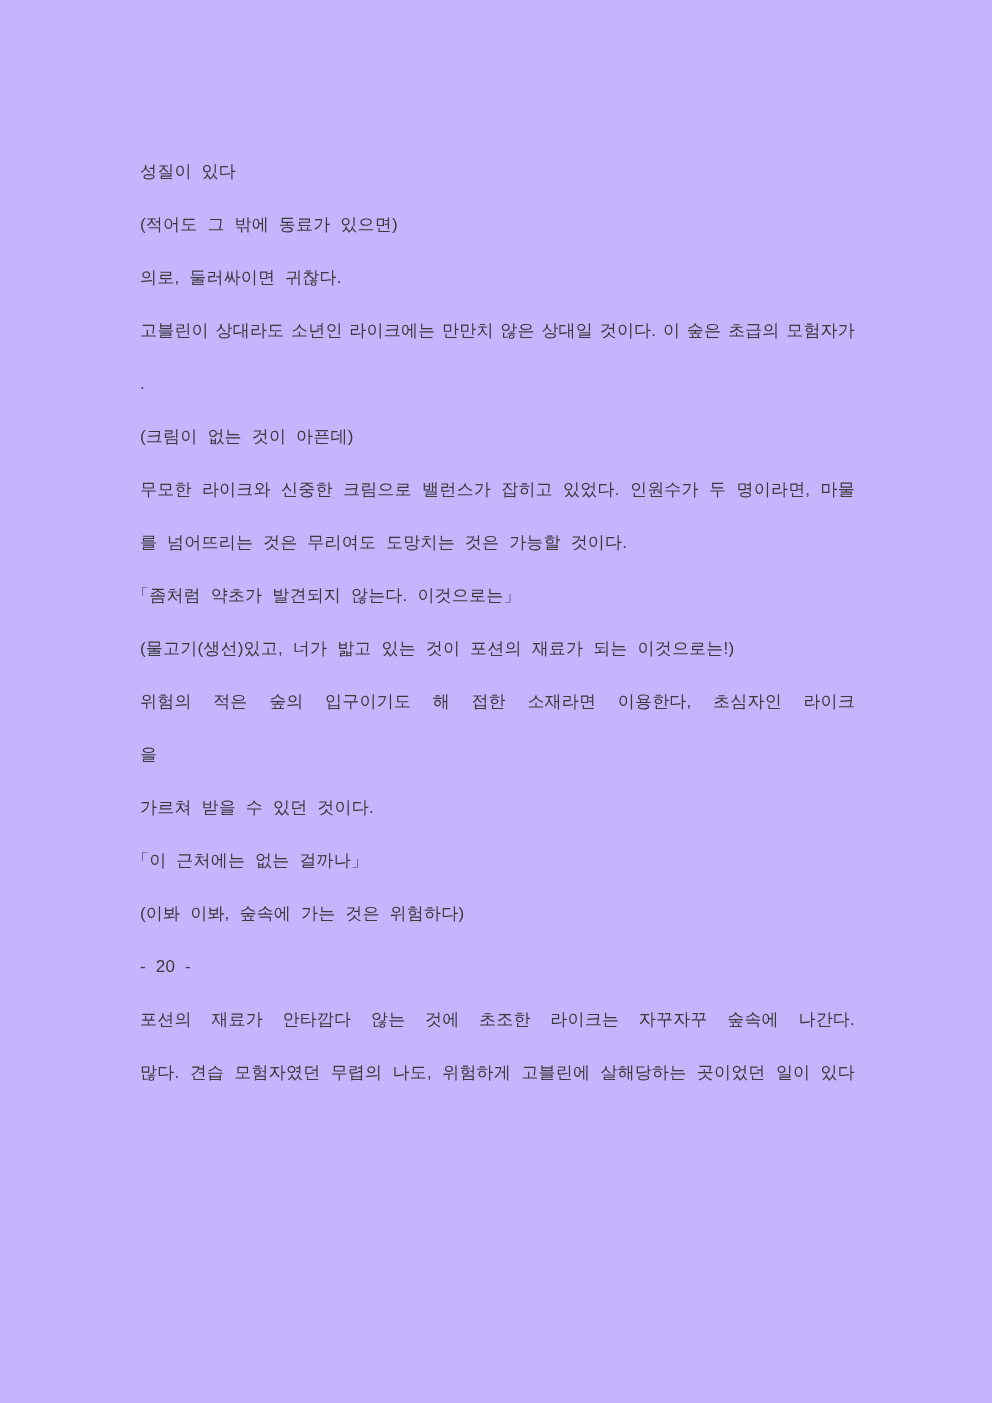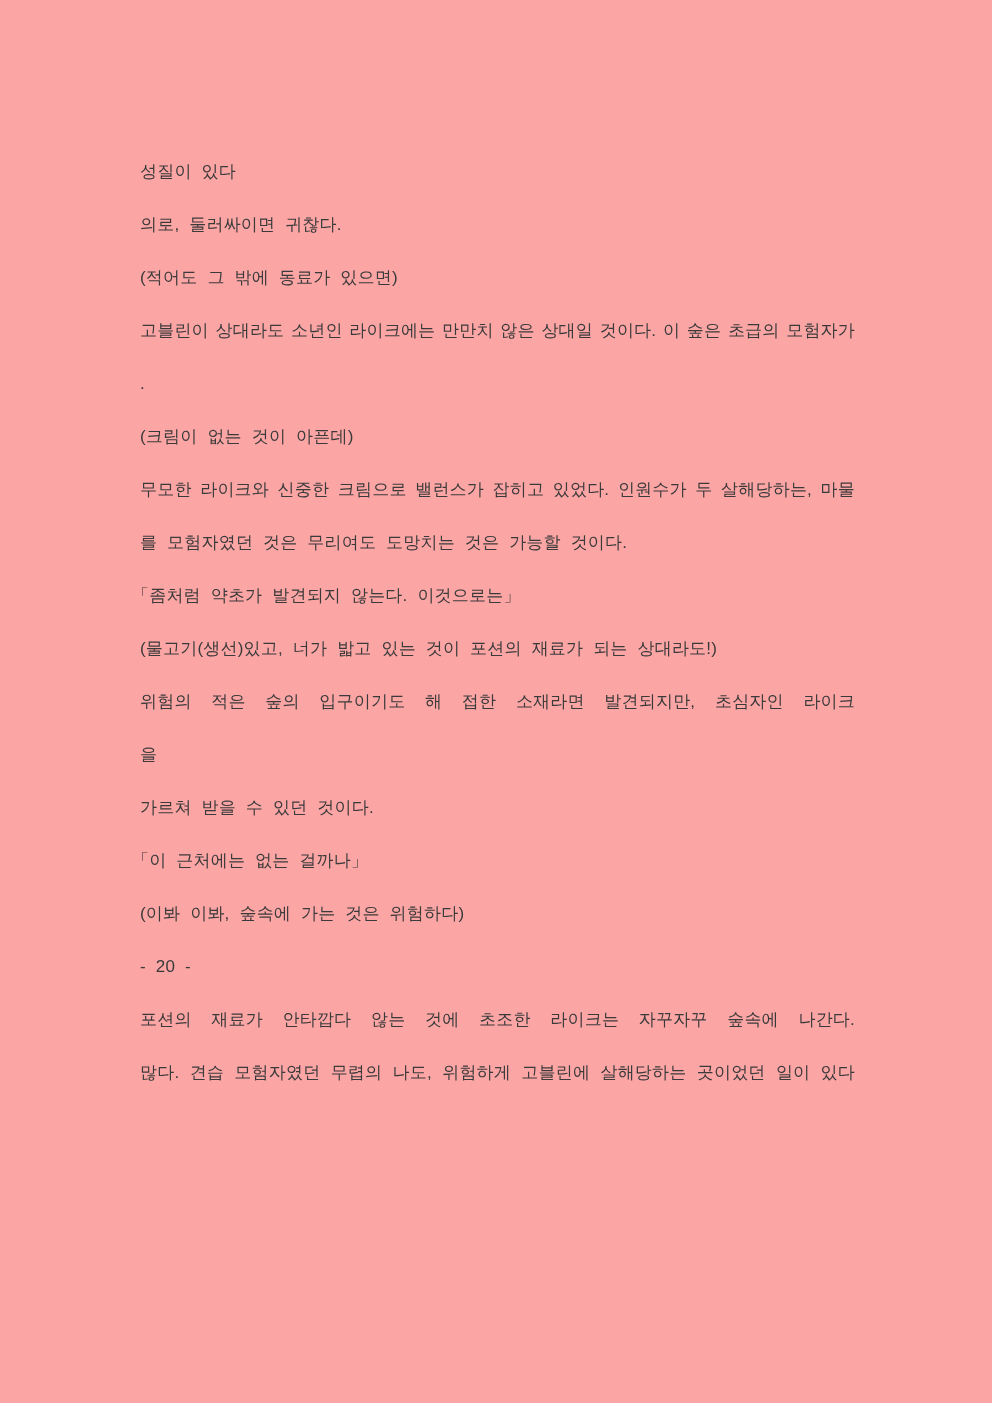--- a/index.html
+++ b/index.html
@@ -39,54 +39,54 @@
     text-align: justify;
     text-align-last: justify;
   }
   .line.hang {
     margin-left: -8px;
   }
 </style>
 </head>
 <body>
 
-<div class="page" style="background: #fca5a5;">
+<div class="page" style="background: #c4b5fd;">
   <div class="content" style="color: rgb(58, 58, 58);">
       <div class="para">
         <div class="line">성질이 있다</div>
       </div>
       <div class="para">
-        <div class="line">의로, 둘러싸이면 귀찮다.</div>
+        <div class="line">(적어도 그 밖에 동료가 있으면)</div>
       </div>
       <div class="para">
-        <div class="line">(적어도 그 밖에 동료가 있으면)</div>
+        <div class="line">의로, 둘러싸이면 귀찮다.</div>
       </div>
       <div class="para">
         <div class="line wide">고블린이 상대라도 소년인 라이크에는 만만치 않은 상대일 것이다. 이 숲은 초급의 모험자가</div>
       </div>
       <div class="para">
         <div class="line">.</div>
       </div>
       <div class="para">
         <div class="line">(크림이 없는 것이 아픈데)</div>
       </div>
       <div class="para">
-        <div class="line wide">무모한 라이크와 신중한 크림으로 밸런스가 잡히고 있었다. 인원수가 두 살해당하는, 마물</div>
+        <div class="line wide">무모한 라이크와 신중한 크림으로 밸런스가 잡히고 있었다. 인원수가 두 명이라면, 마물</div>
       </div>
       <div class="para">
-        <div class="line">를 모험자였던 것은 무리여도 도망치는 것은 가능할 것이다.</div>
+        <div class="line">를 넘어뜨리는 것은 무리여도 도망치는 것은 가능할 것이다.</div>
       </div>
       <div class="para">
         <div class="line hang">「좀처럼 약초가 발견되지 않는다. 이것으로는」</div>
       </div>
       <div class="para">
-        <div class="line">(물고기(생선)있고, 너가 밟고 있는 것이 포션의 재료가 되는 상대라도!)</div>
+        <div class="line">(물고기(생선)있고, 너가 밟고 있는 것이 포션의 재료가 되는 이것으로는!)</div>
       </div>
       <div class="para">
-        <div class="line wide">위험의 적은 숲의 입구이기도 해 접한 소재라면 발견되지만, 초심자인 라이크</div>
+        <div class="line wide">위험의 적은 숲의 입구이기도 해 접한 소재라면 이용한다, 초심자인 라이크</div>
       </div>
       <div class="para">
         <div class="line">을</div>
       </div>
       <div class="para">
         <div class="line">가르쳐 받을 수 있던 것이다.</div>
       </div>
       <div class="para">
         <div class="line hang">「이 근처에는 없는 걸까나」</div>
       </div>

